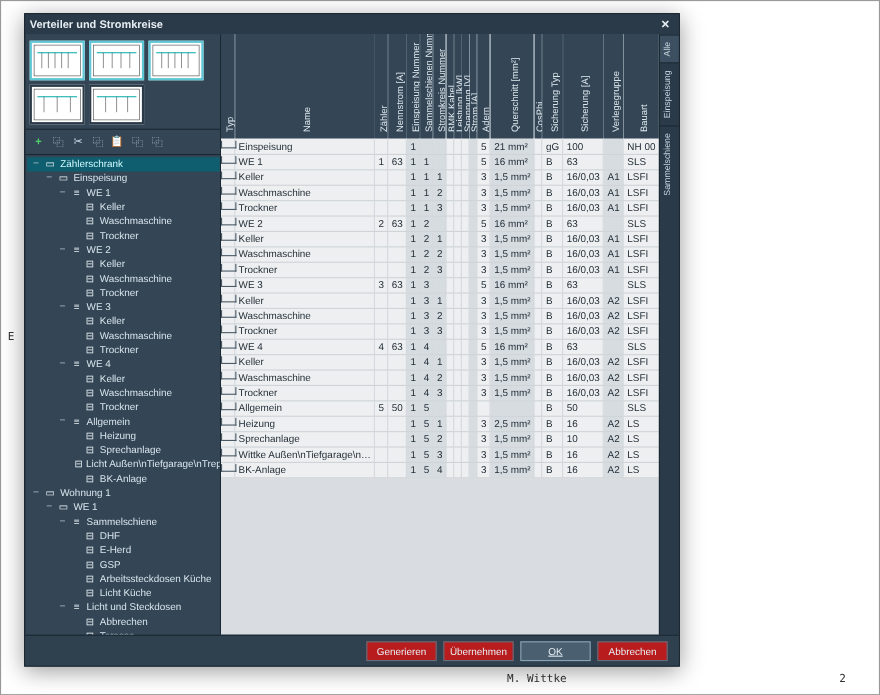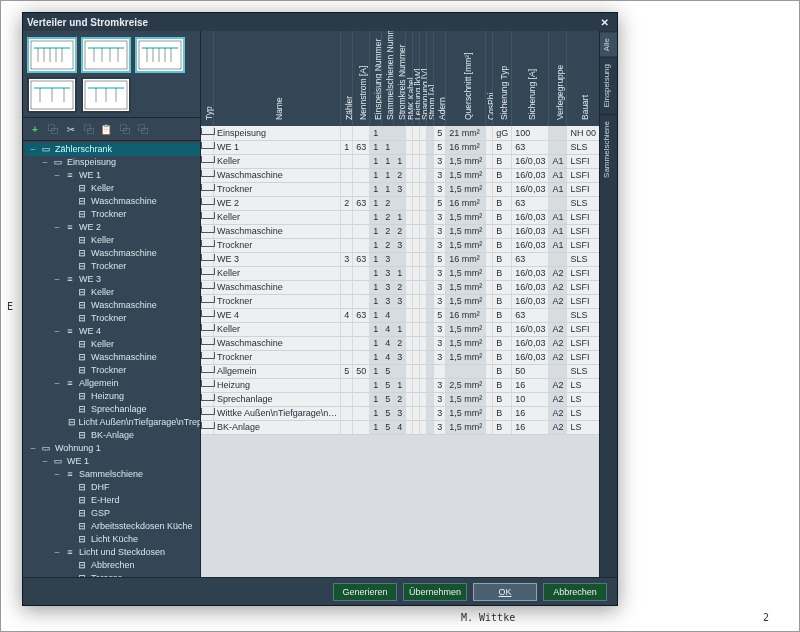--- a/index.html
+++ b/index.html
@@ -202,21 +202,21 @@
     justify-content: flex-end;
     align-items: center;
     gap: 6px;
     padding: 0 10px;
     border-top: 1px solid #1b2832;
     background: #2f404e;
   }
   .fbtn {
     min-width: 64px;
     height: 18px;
-    background: #14532d;
+    background: #b91c1c;
     border: 1px solid #5a7384;
     color: #e6edf2;
     font-size: 9px;
     display: flex; align-items:center; justify-content:center;
     cursor: pointer;
   }
   .fbtn.primary { background:#4a5f70; border-color:#8aa4b6; text-decoration: underline; }
 </style>
 </head>
 <body>

